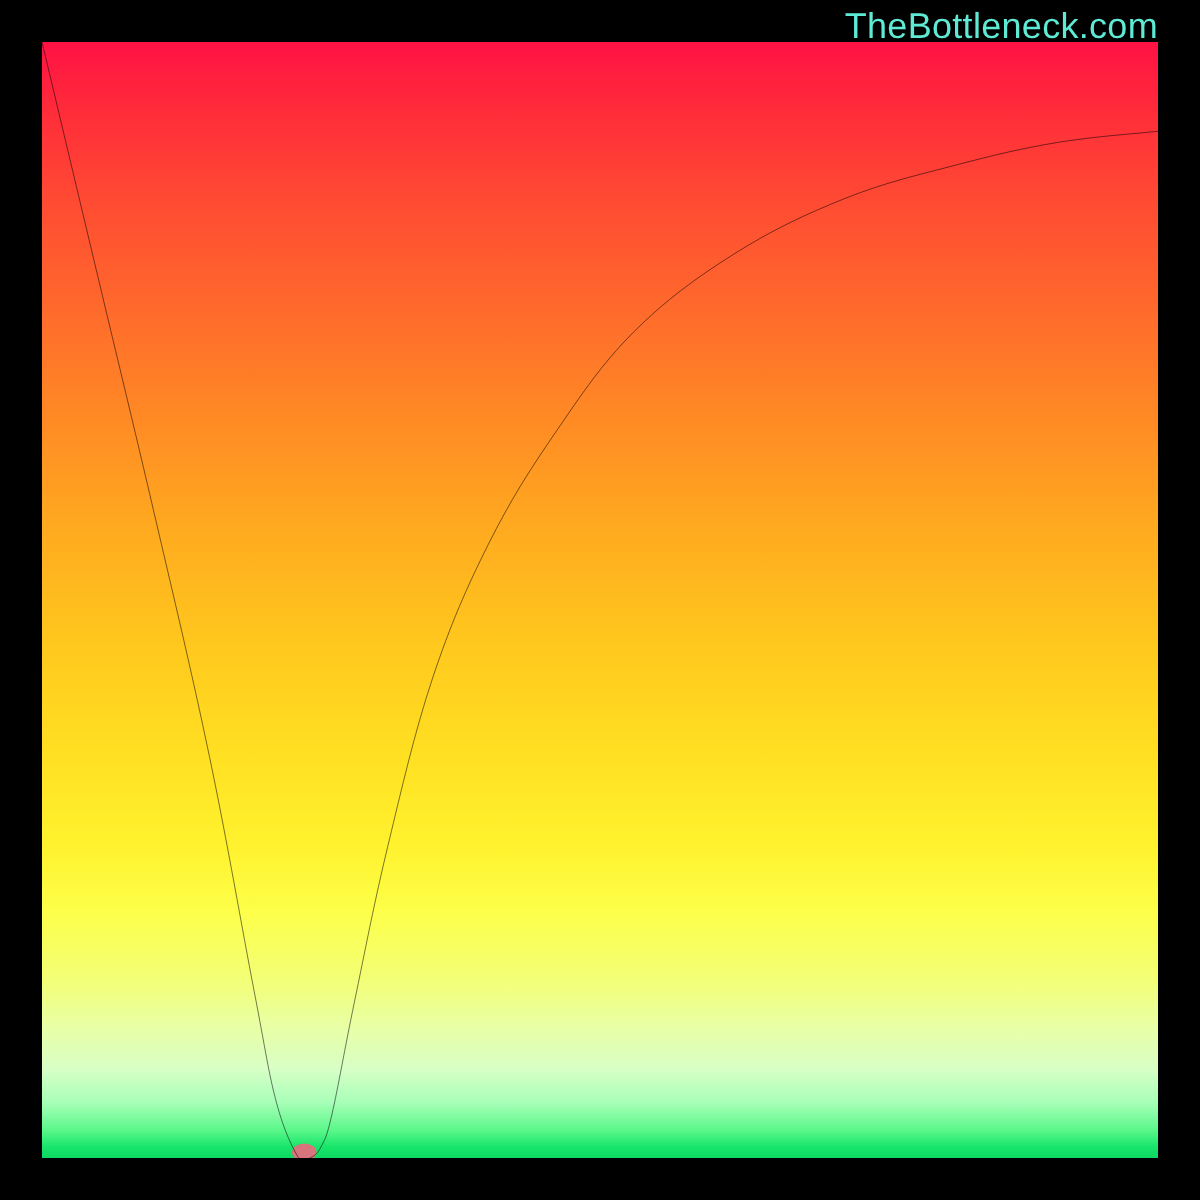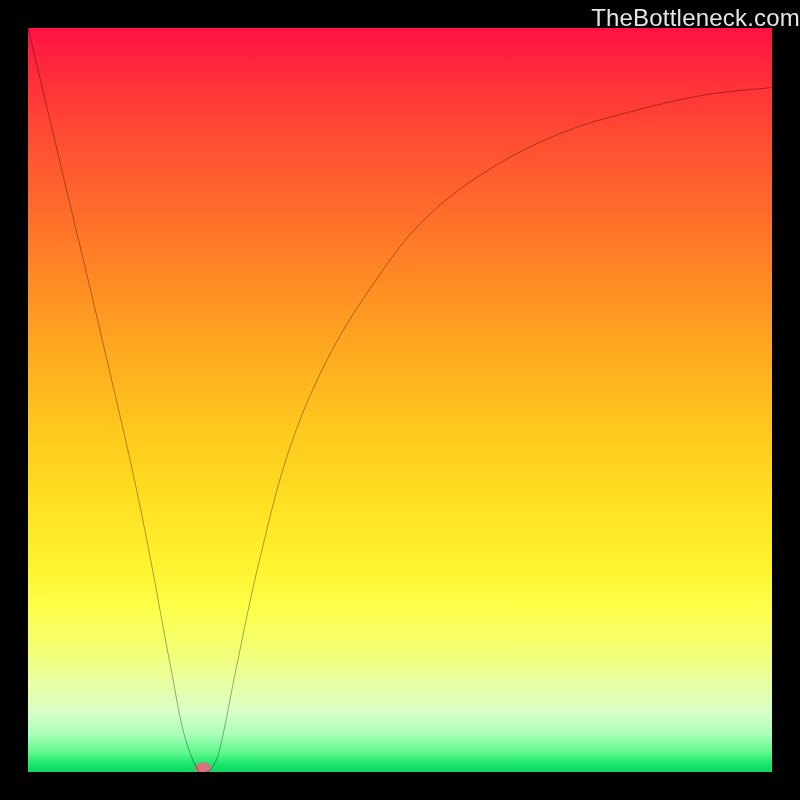--- a/index.html
+++ b/index.html
@@ -46,22 +46,22 @@
   .plot-svg {
     position: absolute;
     left: 0;
     top: 0;
     width: 744px;
     height: 744px;
   }
   .watermark {
     position: absolute;
     top: 4px;
-    right: 0;
-    color: #e5e5e5;
+    right: 28px;
+    color: #5eead4;
     font-size: 24px;
     font-weight: 500;
     letter-spacing: 0.2px;
     user-select: none;
   }
 </style>
 </head>
 <body>
 
 <div class="frame">

